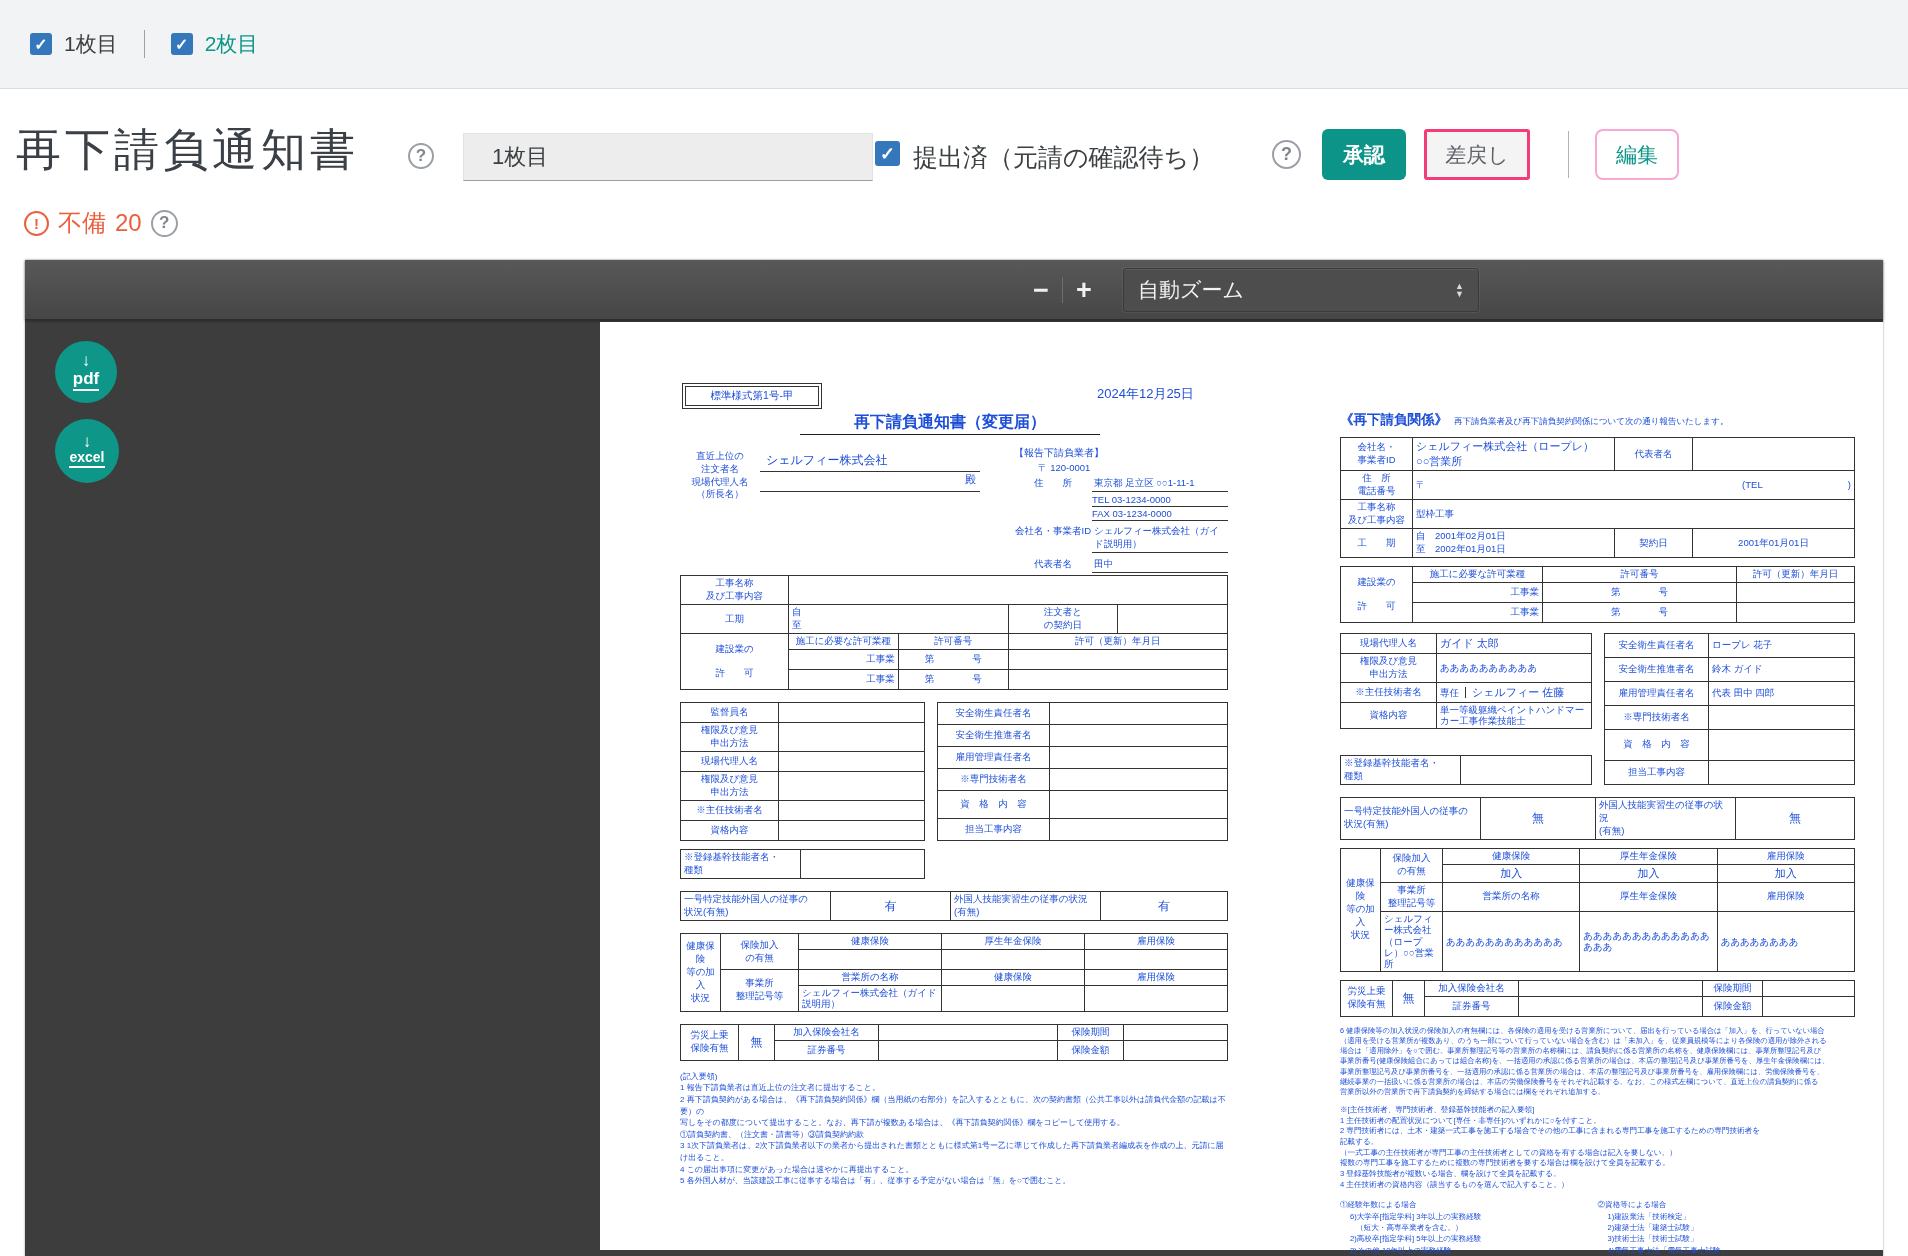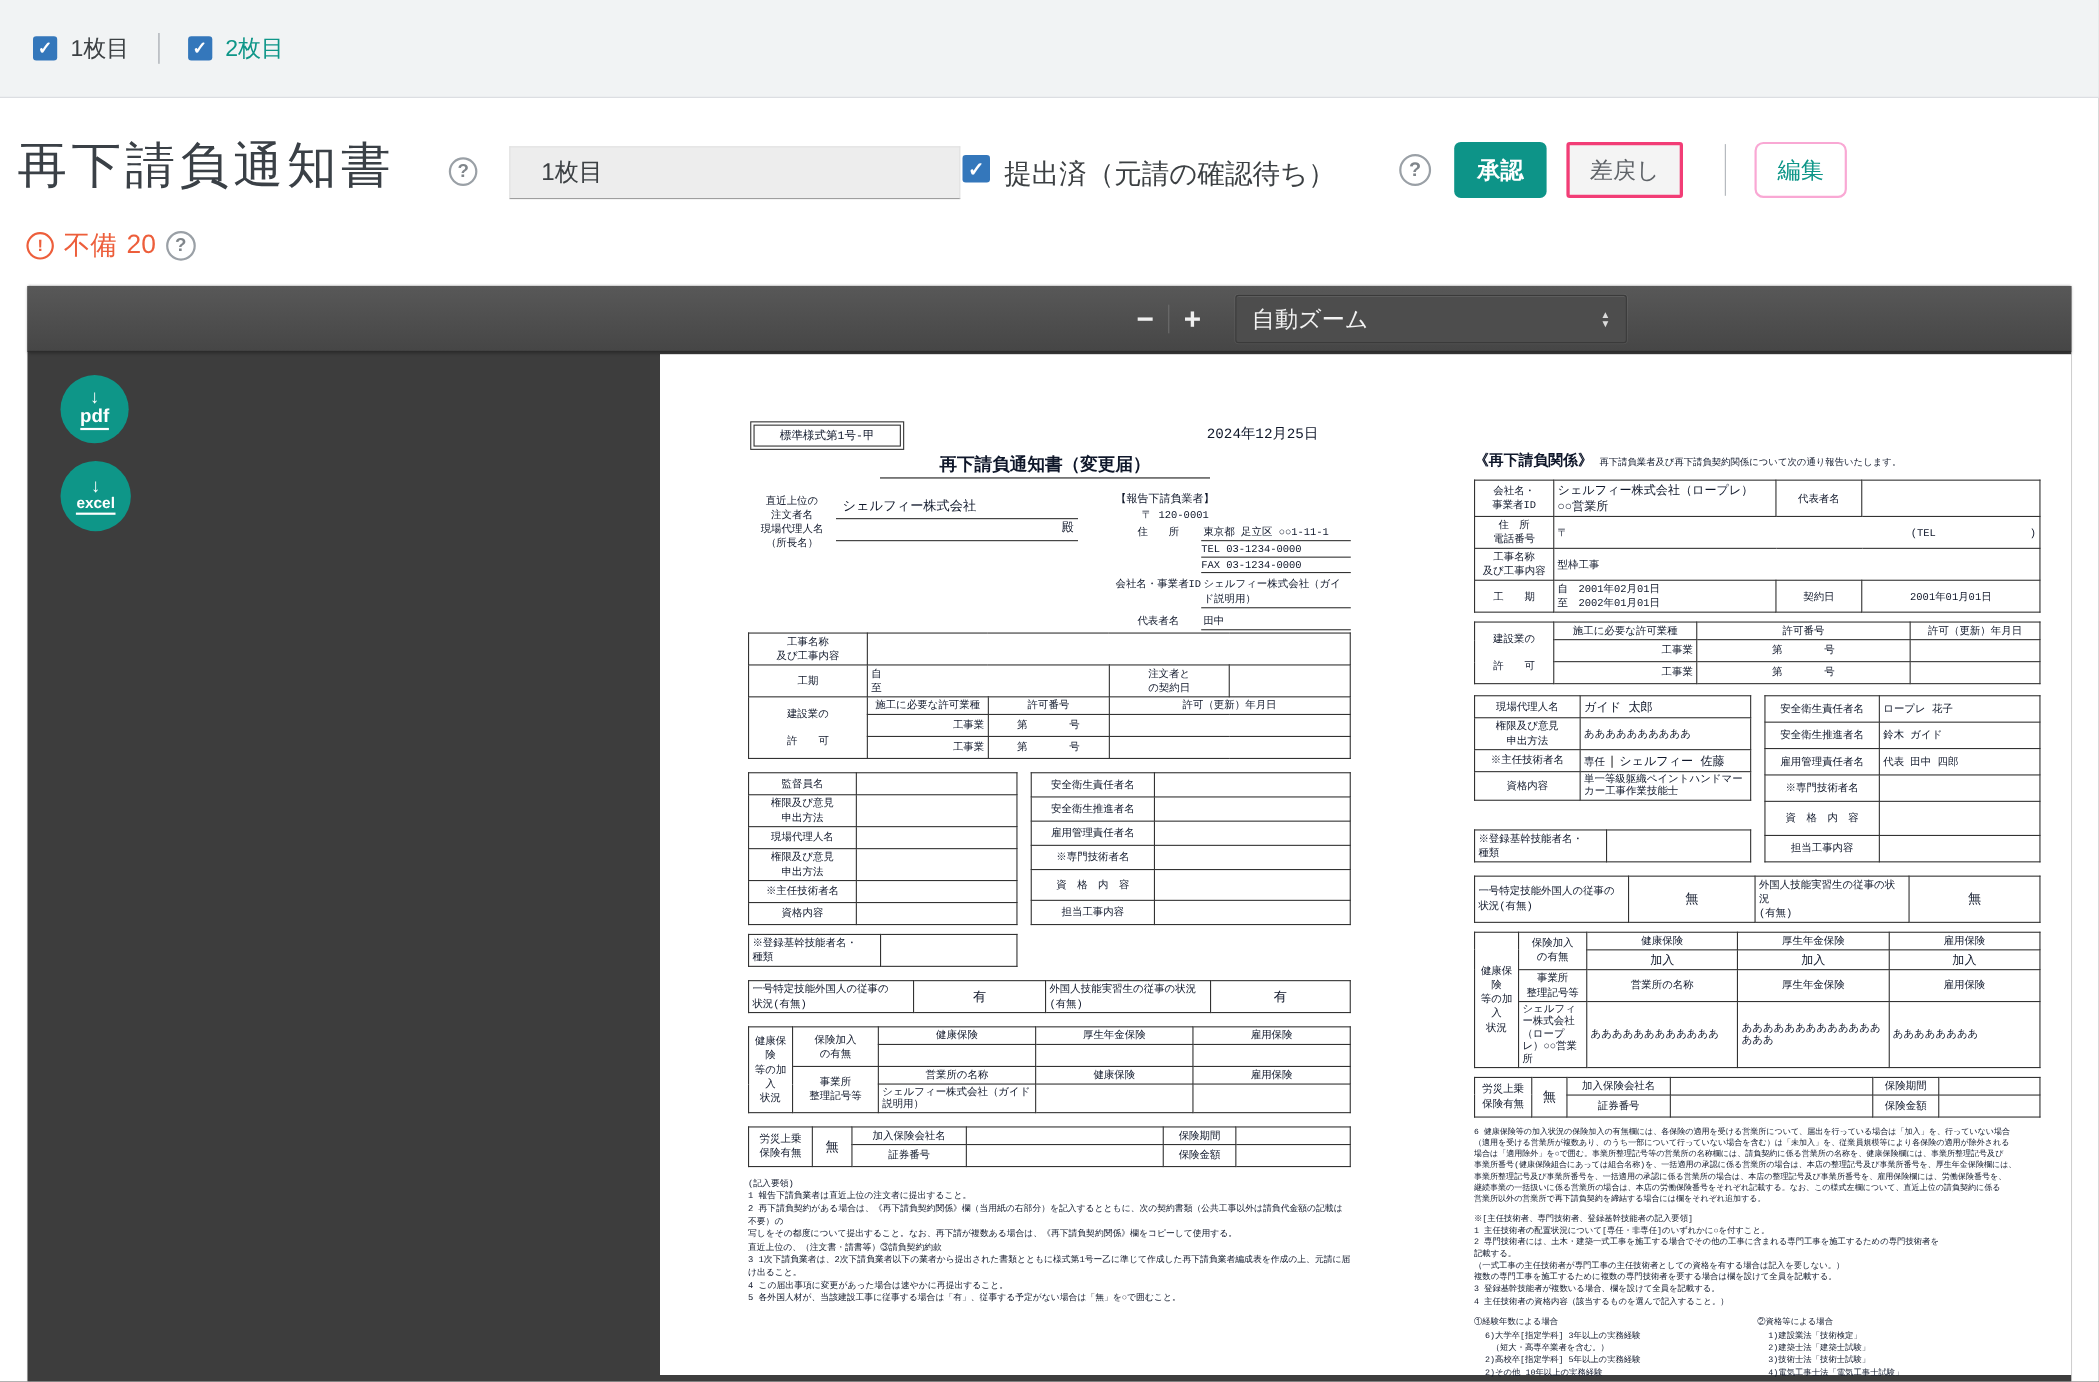--- a/index.html
+++ b/index.html
@@ -41,21 +41,21 @@
 .sel-arrows i{display:block;font-style:normal;font-size:9px;line-height:8px;color:#dcdcdc}
 .dl-btn{position:absolute;left:30px;width:62px;height:62px;border-radius:50%;background:#0e9688;color:#fff;border:none;display:flex;flex-direction:column;align-items:center;justify-content:center;cursor:pointer;font-family:"Liberation Sans",sans-serif}
 .dl-pdf{top:81px}
 .dl-excel{top:159px;width:64px;height:64px}
 .dl-arrow{font-size:17px;font-weight:900;line-height:15px}
 .dl-text{font-weight:bold;border-bottom:2px solid #fff;line-height:1.25}
 .dl-pdf .dl-text{font-size:17px}
 .dl-excel .dl-text{font-size:14px}
 
 
-.docpage{position:absolute;left:575px;top:62px;right:0;bottom:6px;background:#fff;font-family:Liberation Mono, monospace;color:#0f172a}
+.docpage{position:absolute;left:575px;top:62px;right:0;bottom:6px;background:#fff;font-family:Liberation Sans, sans-serif;color:#1d4ed8}
 .form{position:absolute}
 .form1{left:80px;top:58px;width:548px}
 .form2{left:740px;top:88px;width:515px}
 .stamp{position:absolute;left:2px;top:3px;width:140px;border:1px solid #333;padding:2px;background:#fff}
 .stamp span{display:block;border:1px solid #333;text-align:center;font-size:10.5px;padding:2px 0}
 .d-date{position:absolute;left:417px;top:5px;font-size:13px}
 .d-title{margin:32px 0 6px 120px;width:300px;text-align:center;font-size:16px;font-weight:bold;border-bottom:1.5px solid #1c1c1c;padding-bottom:1px}
 .addr-row{display:flex;margin-top:11px}
 .addr-left{width:300px;display:flex}
 .to-labels{width:80px;font-size:9.5px;text-align:center;line-height:1.35;padding-top:4px}
@@ -349,21 +349,21 @@
             <td></td>
             </tr>
       </tbody>
         </table>
 
       <div class="notes">
         <div>(記入要領)</div>
         <div>1 報告下請負業者は直近上位の注文者に提出すること。</div>
         <div>2 再下請負契約がある場合は、《再下請負契約関係》欄（当用紙の右部分）を記入するとともに、次の契約書類（公共工事以外は請負代金額の記載は不要）の</div>
         <div>写しをその都度について提出すること。なお、再下請が複数ある場合は、《再下請負契約関係》欄をコピーして使用する。</div>
-        <div>直近上位の、（注文書・請書等）③請負契約約款</div>
+        <div>①請負契約書、（注文書・請書等）③請負契約約款</div>
         <div>3 1次下請負業者は、2次下請負業者以下の業者から提出された書類とともに様式第1号ー乙に準じて作成した再下請負業者編成表を作成の上、元請に届け出ること。</div>
         <div>4 この届出事項に変更があった場合は速やかに再提出すること。</div>
         <div>5 各外国人材が、当該建設工事に従事する場合は「有」、従事する予定がない場合は「無」を○で囲むこと。</div>
       </div>
     </div>
 
     <div class="form form2">
       <div><span class="f2-head">《再下請負関係》</span><span class="f2-head-sub">再下請負業者及び再下請負契約関係について次の通り報告いたします。</span></div>
 
       <table class="t gap8">

